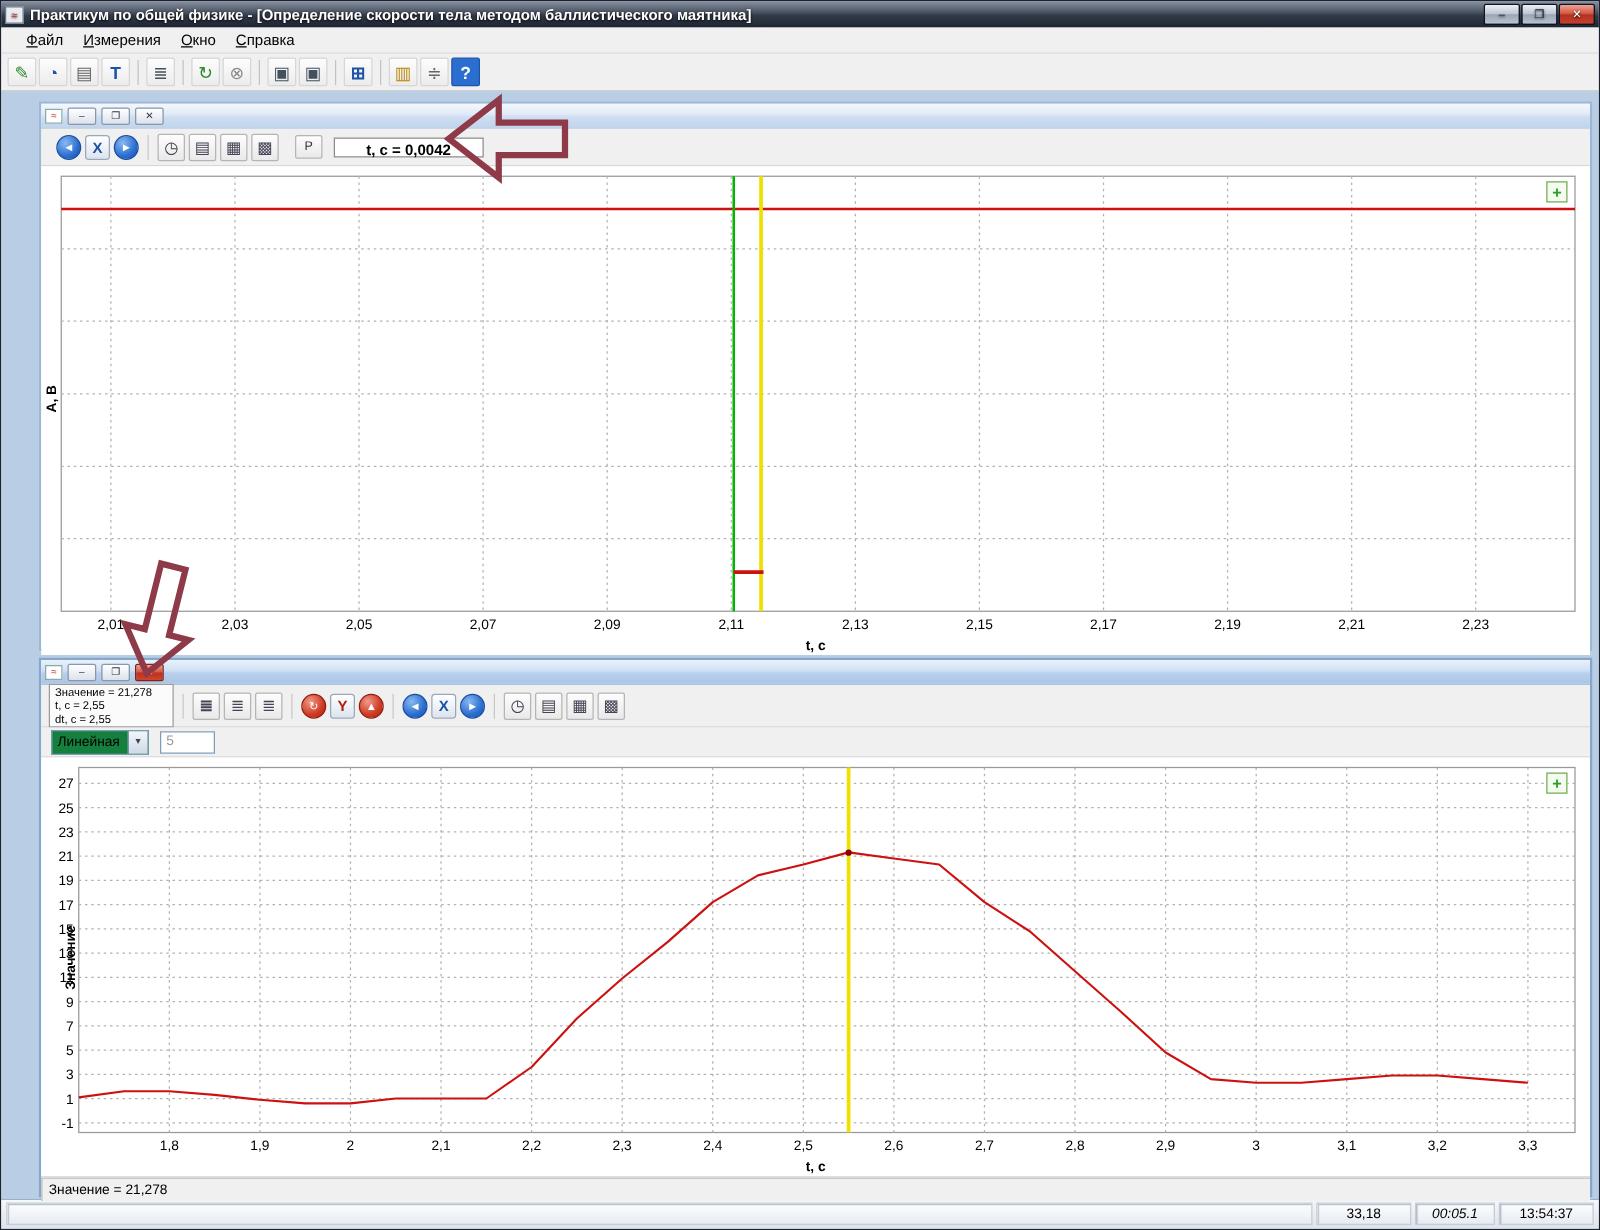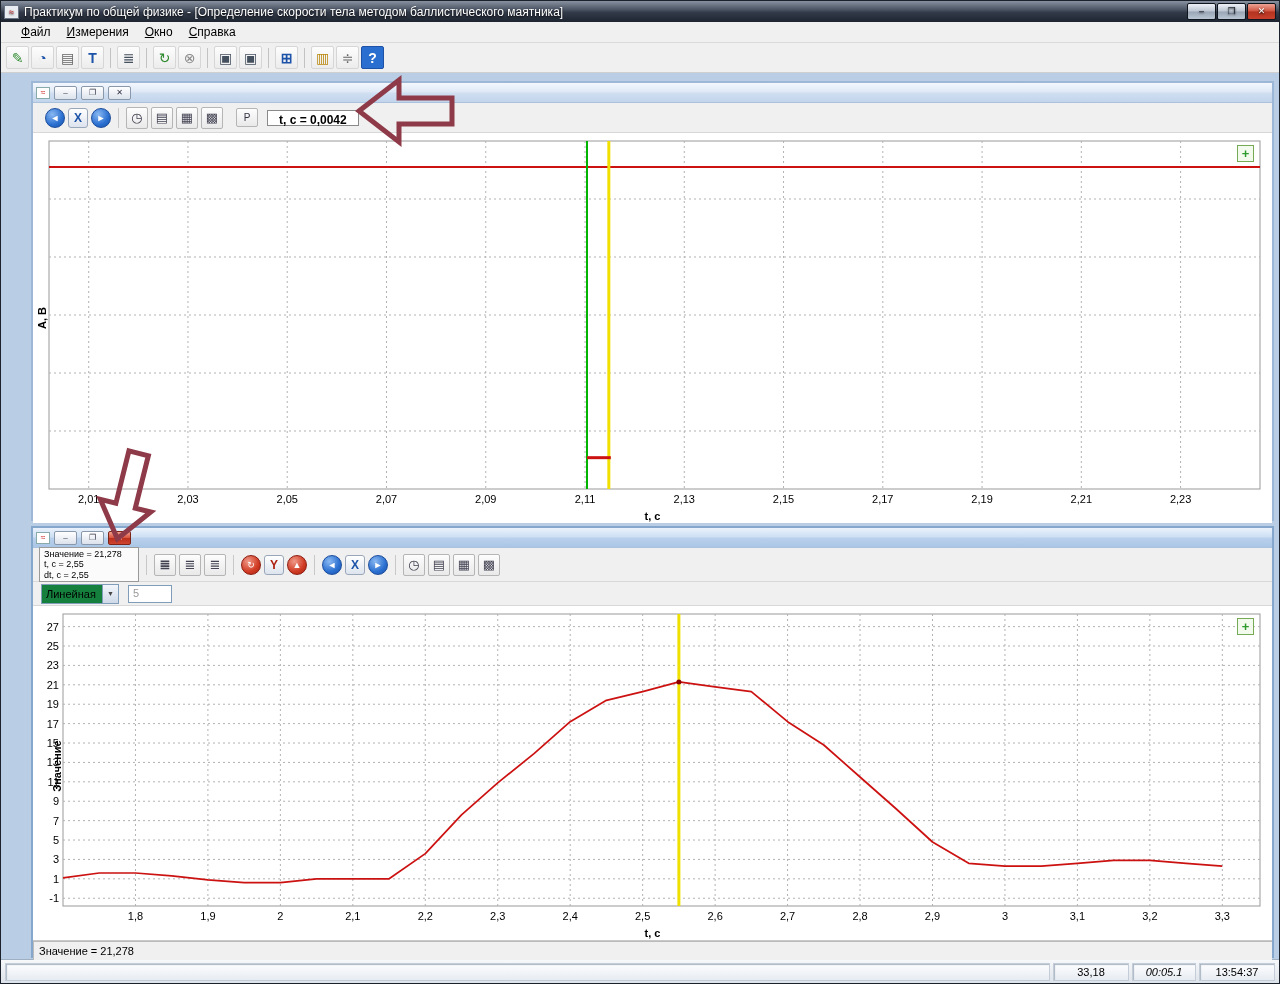--- a/index.html
+++ b/index.html
@@ -8,21 +8,21 @@
   button { font-family:inherit; cursor:default; }
 
   .app { position:absolute; inset:0; display:flex; flex-direction:column; border:1px solid #1b222c; background:#b9cee5; }
 
   
   .titlebar { height:21px; flex:0 0 21px; display:flex; align-items:center; padding:0 3px;
     background:linear-gradient(180deg,#8891a0 0%,#4d5665 40%,#323a49 55%,#1e2531 100%);
     color:#fff; font-size:12px; text-shadow:0 1px 2px #000; }
   .app-icon { width:15px; height:14px; background:#e9edf2; border:1px solid #6a7687; color:#c22; font-size:9px;
     display:flex; align-items:center; justify-content:center; margin-right:5px; }
-  .titlebar .title { flex:1; white-space:nowrap; overflow:hidden; }
+  .titlebar .title { flex:1; white-space:nowrap; overflow:hidden;font-weight:bold; }
   .win-buttons { display:flex; gap:1px; }
   .wbtn { width:29px; height:17px; border:1px solid #10151d; border-radius:2px; font-size:9px; line-height:15px; text-align:center;
     background:linear-gradient(#eef1f6,#bcc5d1 48%,#99a4b4 52%,#bbc6d4); color:#1d2430; }
   .wbtn.close { background:linear-gradient(#eda396,#d0543f 48%,#b23220 52%,#c8402c); color:#fff; }
 
   
   .menubar { height:21px; flex:0 0 21px; background:#f0f0f0; border-bottom:1px solid #dadada; display:flex; align-items:center; font-size:12px; color:#000; padding-left:12px; }
   .menu-item { display:inline-block; padding:3px 8px; }
   .menu-item::first-letter { text-decoration:underline; }
 
@@ -54,40 +54,40 @@
   .tb2k { height:24px; flex:0 0 24px; }
   .round-btn { width:20px; height:20px; border-radius:50%; border:1px solid #1a4c9c; color:#fff; font-size:9px;
     display:flex; align-items:center; justify-content:center;
     background:radial-gradient(circle at 35% 30%, #8ab9f2, #2a6fd0 60%, #1c53a8); }
   .round-btn.red { border-color:#8c1d12; background:radial-gradient(circle at 35% 30%, #f09a8a, #d03a22 60%, #a82512); }
   .x-btn { width:20px; height:20px; border:1px solid #9aa7ba; border-radius:3px; background:linear-gradient(#ffffff,#dde4ee);
     color:#1c53a8; font-weight:bold; font-size:12px; display:flex; align-items:center; justify-content:center; }
   .sq-btn { width:22px; height:22px; border:1px solid #b5b5b5; border-radius:2px; background:linear-gradient(#fdfdfd,#e9e9e9);
     display:flex; align-items:center; justify-content:center; font-size:13px; color:#445; }
   .csep { width:1px; height:20px; background:#c8c8c8; margin:0 4px; }
-  .value-box { height:16px; border:1px solid #8a8a8a; background:#fff; padding:2px 11px; font-weight:bold; font-size:12px; color:#000; margin-left:6px; }
+  .value-box { height:16px; border:1px solid #8a8a8a; background:#fff; padding:2px 25px; font-weight:bold; font-size:12px; color:#000; margin-left:6px; }
   .p-btn { width:22px; height:19px; font-size:10px; color:#334; margin-left:10px; }
   .info-box { border:1px solid #9a9a9a; background:#fbfbfb; font-size:9px; line-height:1.18; padding:1px 4px; color:#000; min-width:100px; }
 
   .combo { display:flex; align-items:center; height:20px; border:1px solid #7f9db9; background:#15803d; font-size:11px; margin-left:2px; }
   .combo .combo-text { width:60px; padding:0 4px; }
   .combo .combo-arrow { width:16px; height:18px; border-left:1px solid #7f9db9; background:linear-gradient(#f2f6fb,#cfd9e8);
     display:flex; align-items:center; justify-content:center; font-size:7px; color:#444; }
   .field { width:44px; height:18px; border:1px solid #7f9db9; background:#fff; font-size:11px; padding:1px 4px; color:#9a9a9a; margin-left:6px; }
 
   .child-body { flex:1; position:relative; background:#fff; }
   .ylab { position:absolute; left:-2px; top:46%; transform:rotate(-90deg); transform-origin:center; font-size:11px; font-weight:bold; white-space:nowrap; }
   .xlab { position:absolute; bottom:1px; left:50%; transform:translateX(-50%); font-size:11px; font-weight:bold; }
   .plus-btn { position:absolute; top:12px; right:18px; width:17px; height:17px; border:1px solid #77aa55; background:#f2fbee;
     color:#2e9b2e; font-weight:bold; font-size:13px; line-height:13px; display:flex; align-items:center; justify-content:center; }
 
   .child-statusbar { height:20px; flex:0 0 20px; background:#f0f0f0; border-top:1px solid #c8c8c8; font-size:11px; display:flex; align-items:center; padding:0 6px; color:#000; box-shadow:inset 1px 1px 0 #bbb; }
 
   
-  .statusbar { height:24px; flex:0 0 24px; background:linear-gradient(#f6f8fa,#dde3ea); border-top:1px solid #9fb0c2; display:flex; align-items:center; gap:3px; padding:2px 4px; font-size:11px; }
+  .statusbar { height:24px; flex:0 0 24px; background:linear-gradient(#f6f8fa,#dde3ea); border-top:1px solid #9fb0c2; display:flex; gap:3px; padding:2px 4px; font-size:11px; }
   .sb-cell { height:18px; background:linear-gradient(#fdfdfe,#e7ecf2); box-shadow:inset 1px 1px 1px #aab6c4; border:1px solid #c3ccd7; display:flex; align-items:center; justify-content:center; padding:0 6px; }
   .sb-main { flex:1; justify-content:flex-start; }
   .sb-w1{ width:76px; } .sb-w2{ width:64px;font-style:italic; } .sb-w3{ width:76px; }
 
   .anno { position:absolute; z-index:60; pointer-events:none; }
   svg text { font-family:"Liberation Sans", sans-serif; }
 </style>
 </head>
 <body>
 

